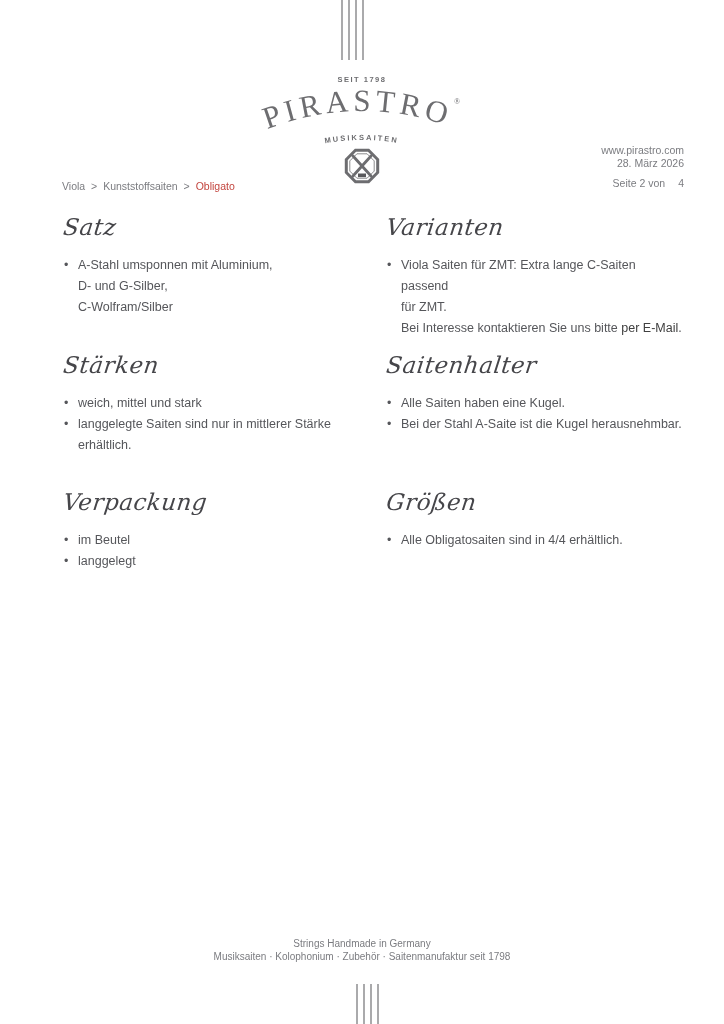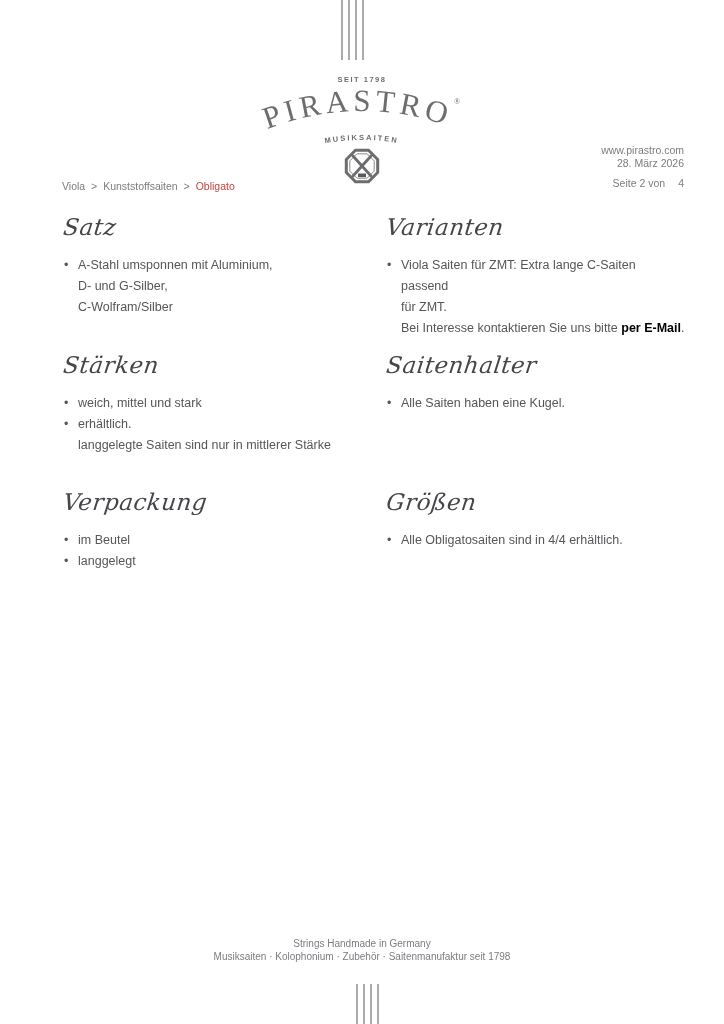--- a/index.html
+++ b/index.html
@@ -61,21 +61,21 @@
     transform-origin:left bottom;
     margin-bottom:15px;
   }
   ul.bullets { list-style:none; font-size:12.5px; line-height:21px; color:#55565a; }
   ul.bullets li { position:relative; padding-left:16px; }
   ul.bullets li::before {
     content:"•";
     position:absolute; left:2px; top:0;
     color:#55565a;
   }
-  .link-light { color:#000000; cursor:pointer;font-weight:bold; }
+  .link-light { color:#404040; cursor:pointer; }
 
   
   .footer {
     position:absolute; top:938px; left:0; right:0;
     text-align:center;
     font-size:10px; line-height:12.5px; color:#7b7c80;
   }
   .footer .email { color:#7b7c80; cursor:pointer; }
 </style>
 </head>
@@ -153,31 +153,34 @@
     </ul>
   </div>
 
   <div class="section">
     <div class="section-title">Stärken</div>
     <ul class="bullets">
       <li>
         <div>weich, mittel und stark</div>
       </li>
       <li>
+        <div>langgelegte Saiten sind nur in mittlerer Stärke</div>
         <div>erhältlich.</div>
-        <div>langgelegte Saiten sind nur in mittlerer Stärke</div>
       </li>
     </ul>
   </div>
 
   <div class="section">
     <div class="section-title">Saitenhalter</div>
     <ul class="bullets">
       <li>
         <div>Alle Saiten haben eine Kugel.</div>
+      </li>
+      <li>
+        <div>Bei der Stahl A-Saite ist die Kugel herausnehmbar.</div>
       </li>
     </ul>
   </div>
 
   <div class="section">
     <div class="section-title">Verpackung</div>
     <ul class="bullets">
       <li>
         <div>im Beutel</div>
       </li>

